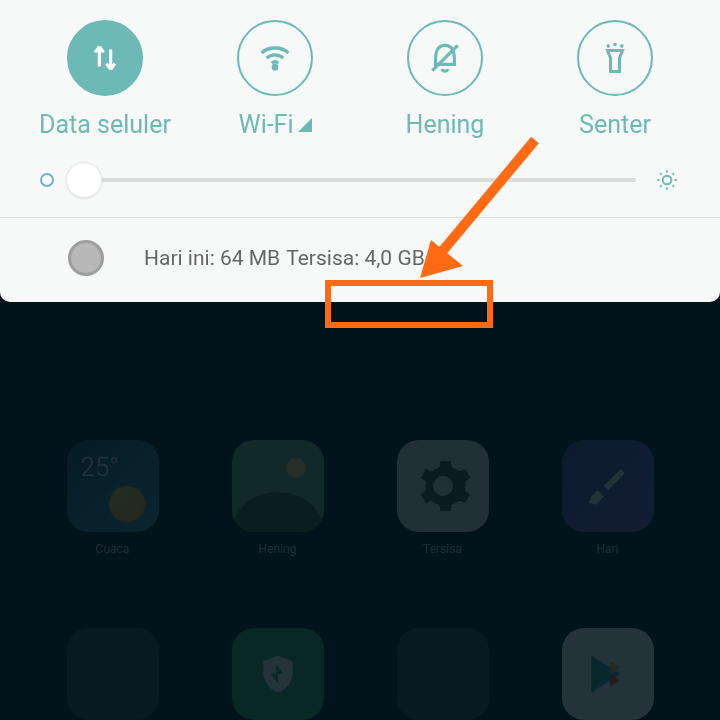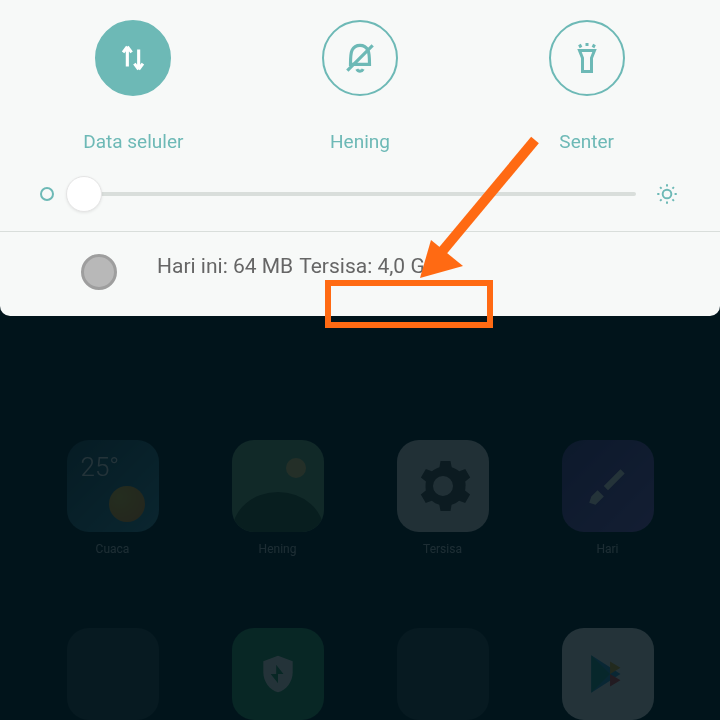--- a/index.html
+++ b/index.html
@@ -38,26 +38,25 @@
     align-items: center;
     justify-content: center;
     margin-bottom: 14px;
   }
   .toggle-circle.active {
     background: #6db9b6;
     border-color: #6db9b6;
   }
   .toggle-label {
     color: #6db9b6;
-    font-size: 19px;
+    font-size: 25px;
     white-space: nowrap;
     display: flex;
     align-items: center;
     gap: 2px;
-    margin-top: 20px;
   }
   .brightness-row {
     display: flex;
     align-items: center;
     padding: 28px 40px 24px 40px;
     gap: 18px;
   }
   .auto-circle {
     width: 14px;
     height: 14px;
@@ -81,21 +80,22 @@
     height: 36px;
     background: #fff;
     border-radius: 50%;
     border: 1px solid #e5e5e5;
     box-shadow: 0 1px 3px rgba(0,0,0,0.08);
   }
   .brightness-icon { flex-shrink: 0; }
   .divider { height: 1px; background: #d9dedb; }
   .data-row {
     display: flex;
-    padding: 22px 40px 26px 41px;
+    align-items: center;
+    padding: 22px 40px 26px 28px;
     gap: 40px;
     position: relative;
   }
   .data-dot {
     width: 36px;
     height: 36px;
     border: 3px solid #9e9e9e;
     border-radius: 50%;
     background: #b8b8b8;
     margin-left: 40px;
@@ -186,20 +186,34 @@
       <div class="toggle-circle active">
         <svg width="34" height="34" viewBox="0 0 24 24" fill="none" stroke="#fff" stroke-width="2.2">
           <path d="M8 4 L8 18 M8 4 L5 8 M8 4 L11 8"></path>
           <path d="M16 20 L16 6 M16 20 L13 16 M16 20 L19 16"></path>
         </svg>
       </div>
       <div class="toggle-label">Data seluler</div>
     </div>
     <div class="toggle">
       <div class="toggle-circle">
+        <svg width="40" height="40" viewBox="0 0 24 24" fill="none" stroke="#6db9b6" stroke-width="2">
+          <path d="M4 9 C8 5 16 5 20 9"></path>
+          <path d="M7 12 C10 9.5 14 9.5 17 12"></path>
+          <path d="M10 15 C11.3 14 12.7 14 14 15"></path>
+          <circle cx="12" cy="17.5" r="1" fill="#6db9b6"></circle>
+        </svg>
+      </div>
+      <div class="toggle-label">
+        <span>Wi-Fi</span>
+          <span class="signal-tri"></span>
+      </div>
+    </div>
+    <div class="toggle">
+      <div class="toggle-circle">
         <svg width="38" height="38" viewBox="0 0 24 24" fill="none" stroke="#6db9b6" stroke-width="2">
           <path d="M6 16 C6 16 6 9 7 7 C8 5 10 4 12 4 C14 4 16 5 17 7 C18 9 18 16 18 16 L6 16 Z"></path>
           <path d="M10 19 C10.5 20 11 20.3 12 20.3 C13 20.3 13.5 20 14 19"></path>
           <path d="M4 20 L20 4"></path>
         </svg>
       </div>
       <div class="toggle-label">Hening</div>
     </div>
     <div class="toggle">
       <div class="toggle-circle">

